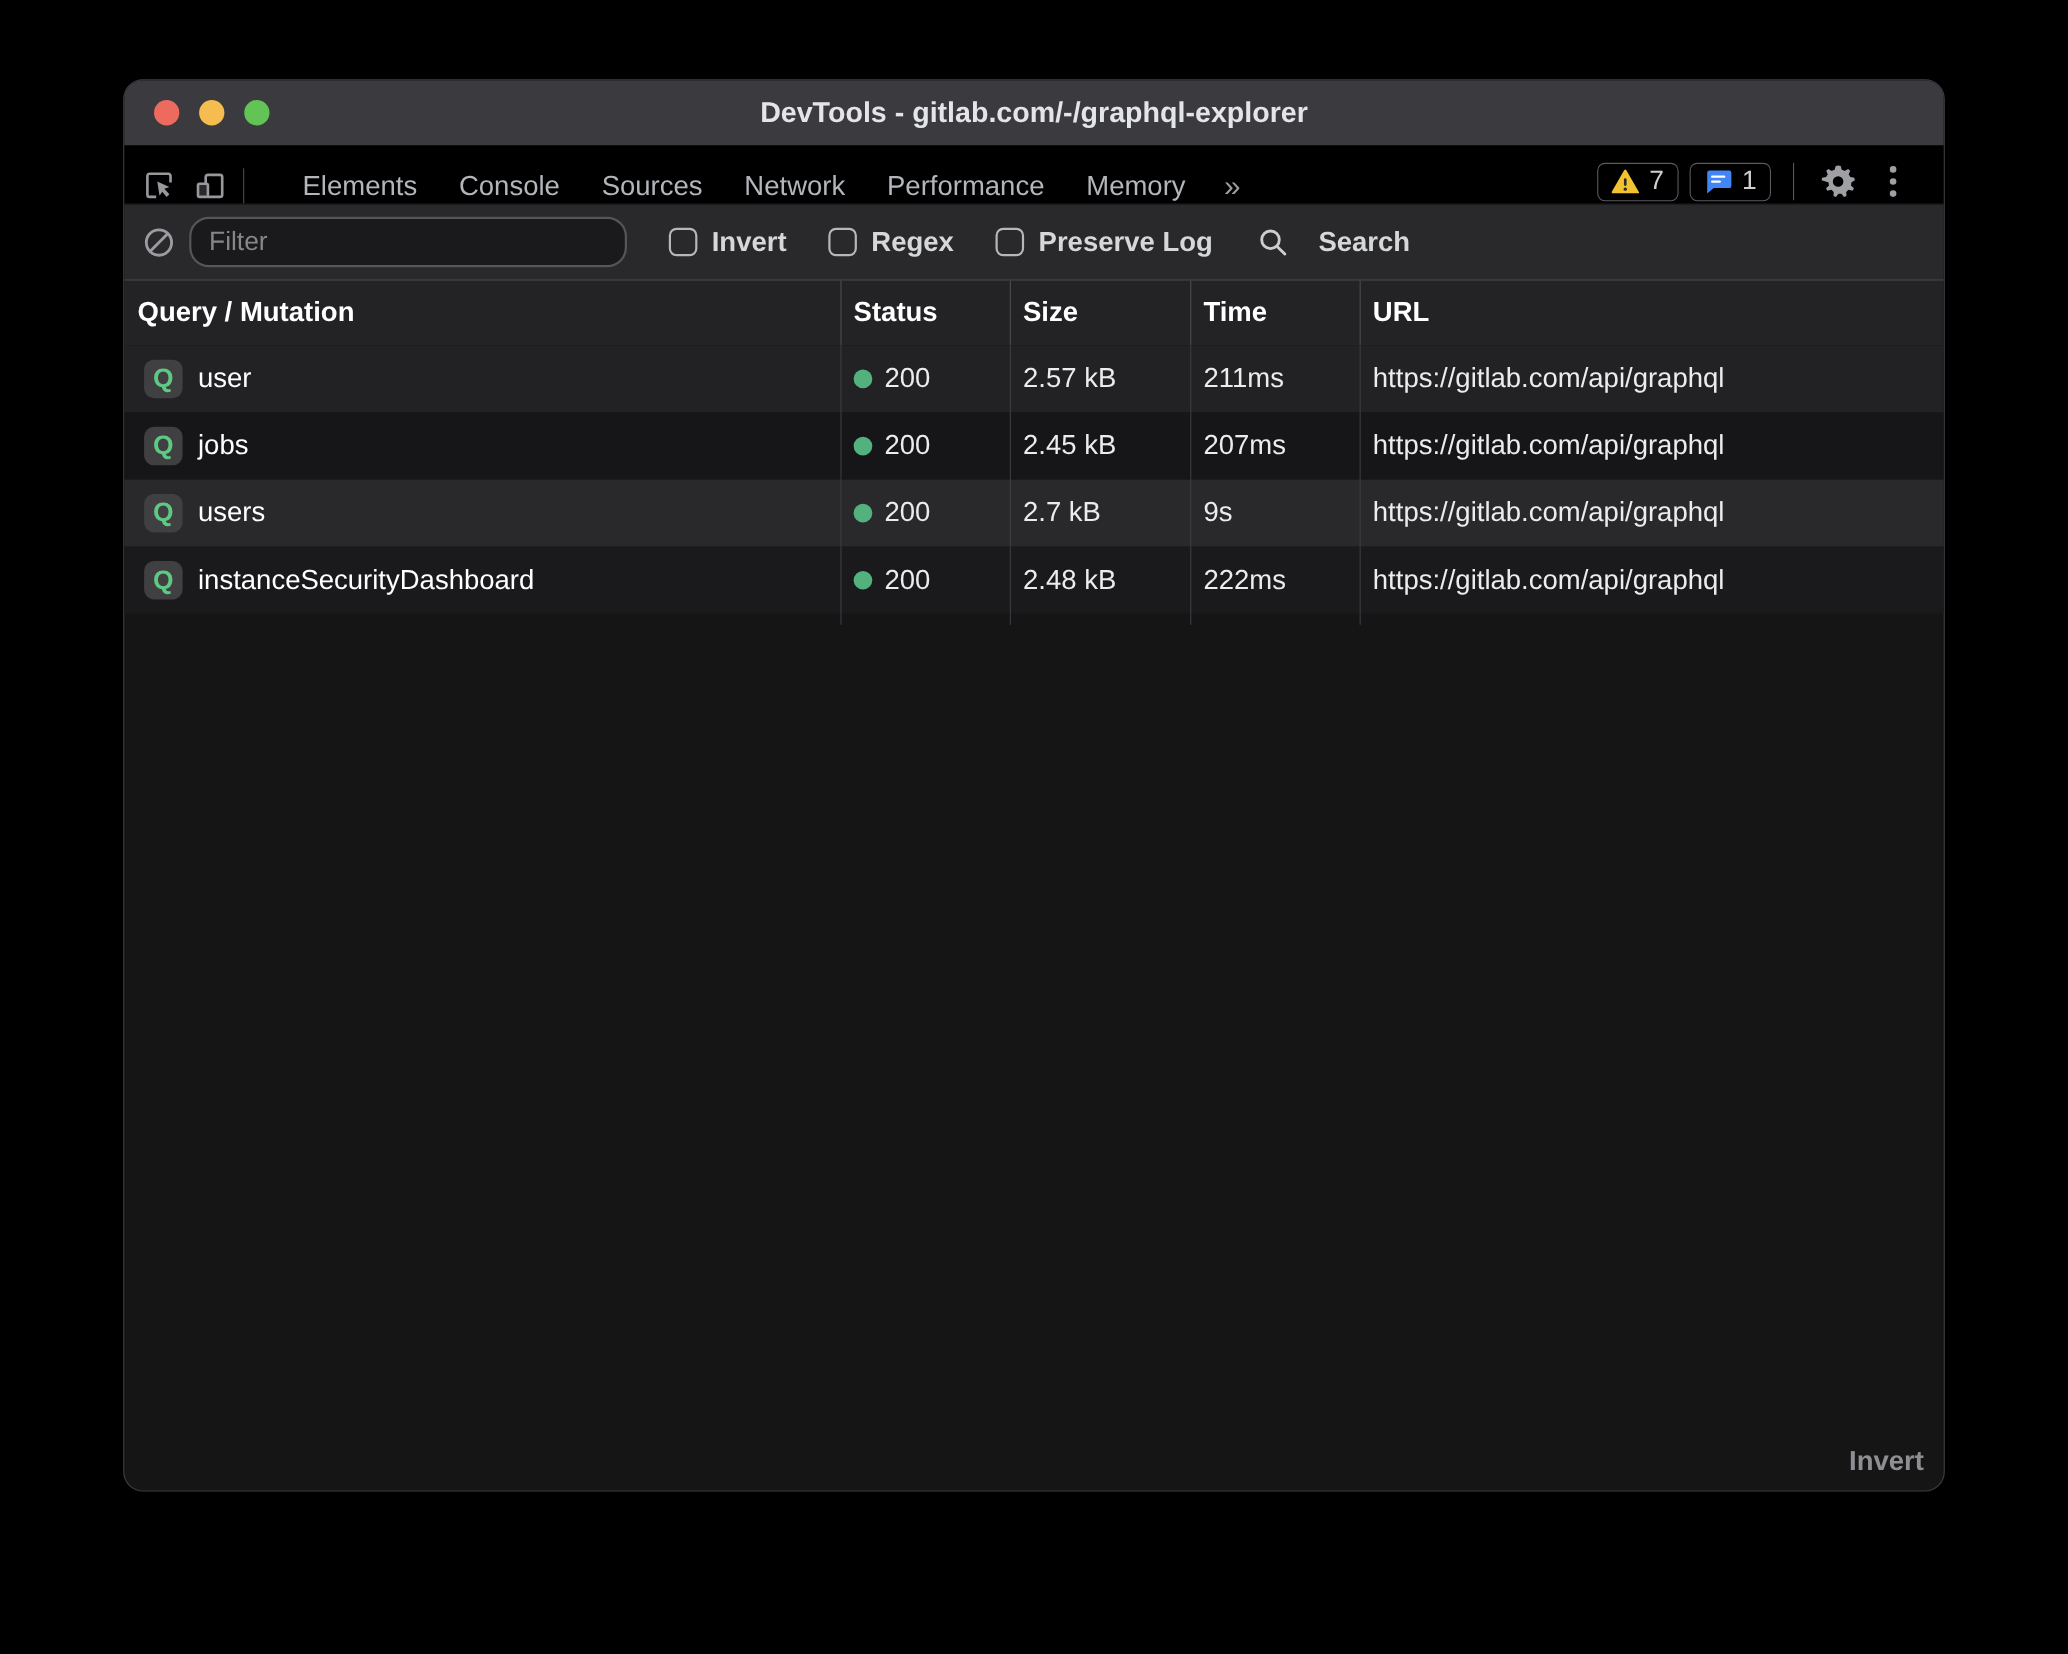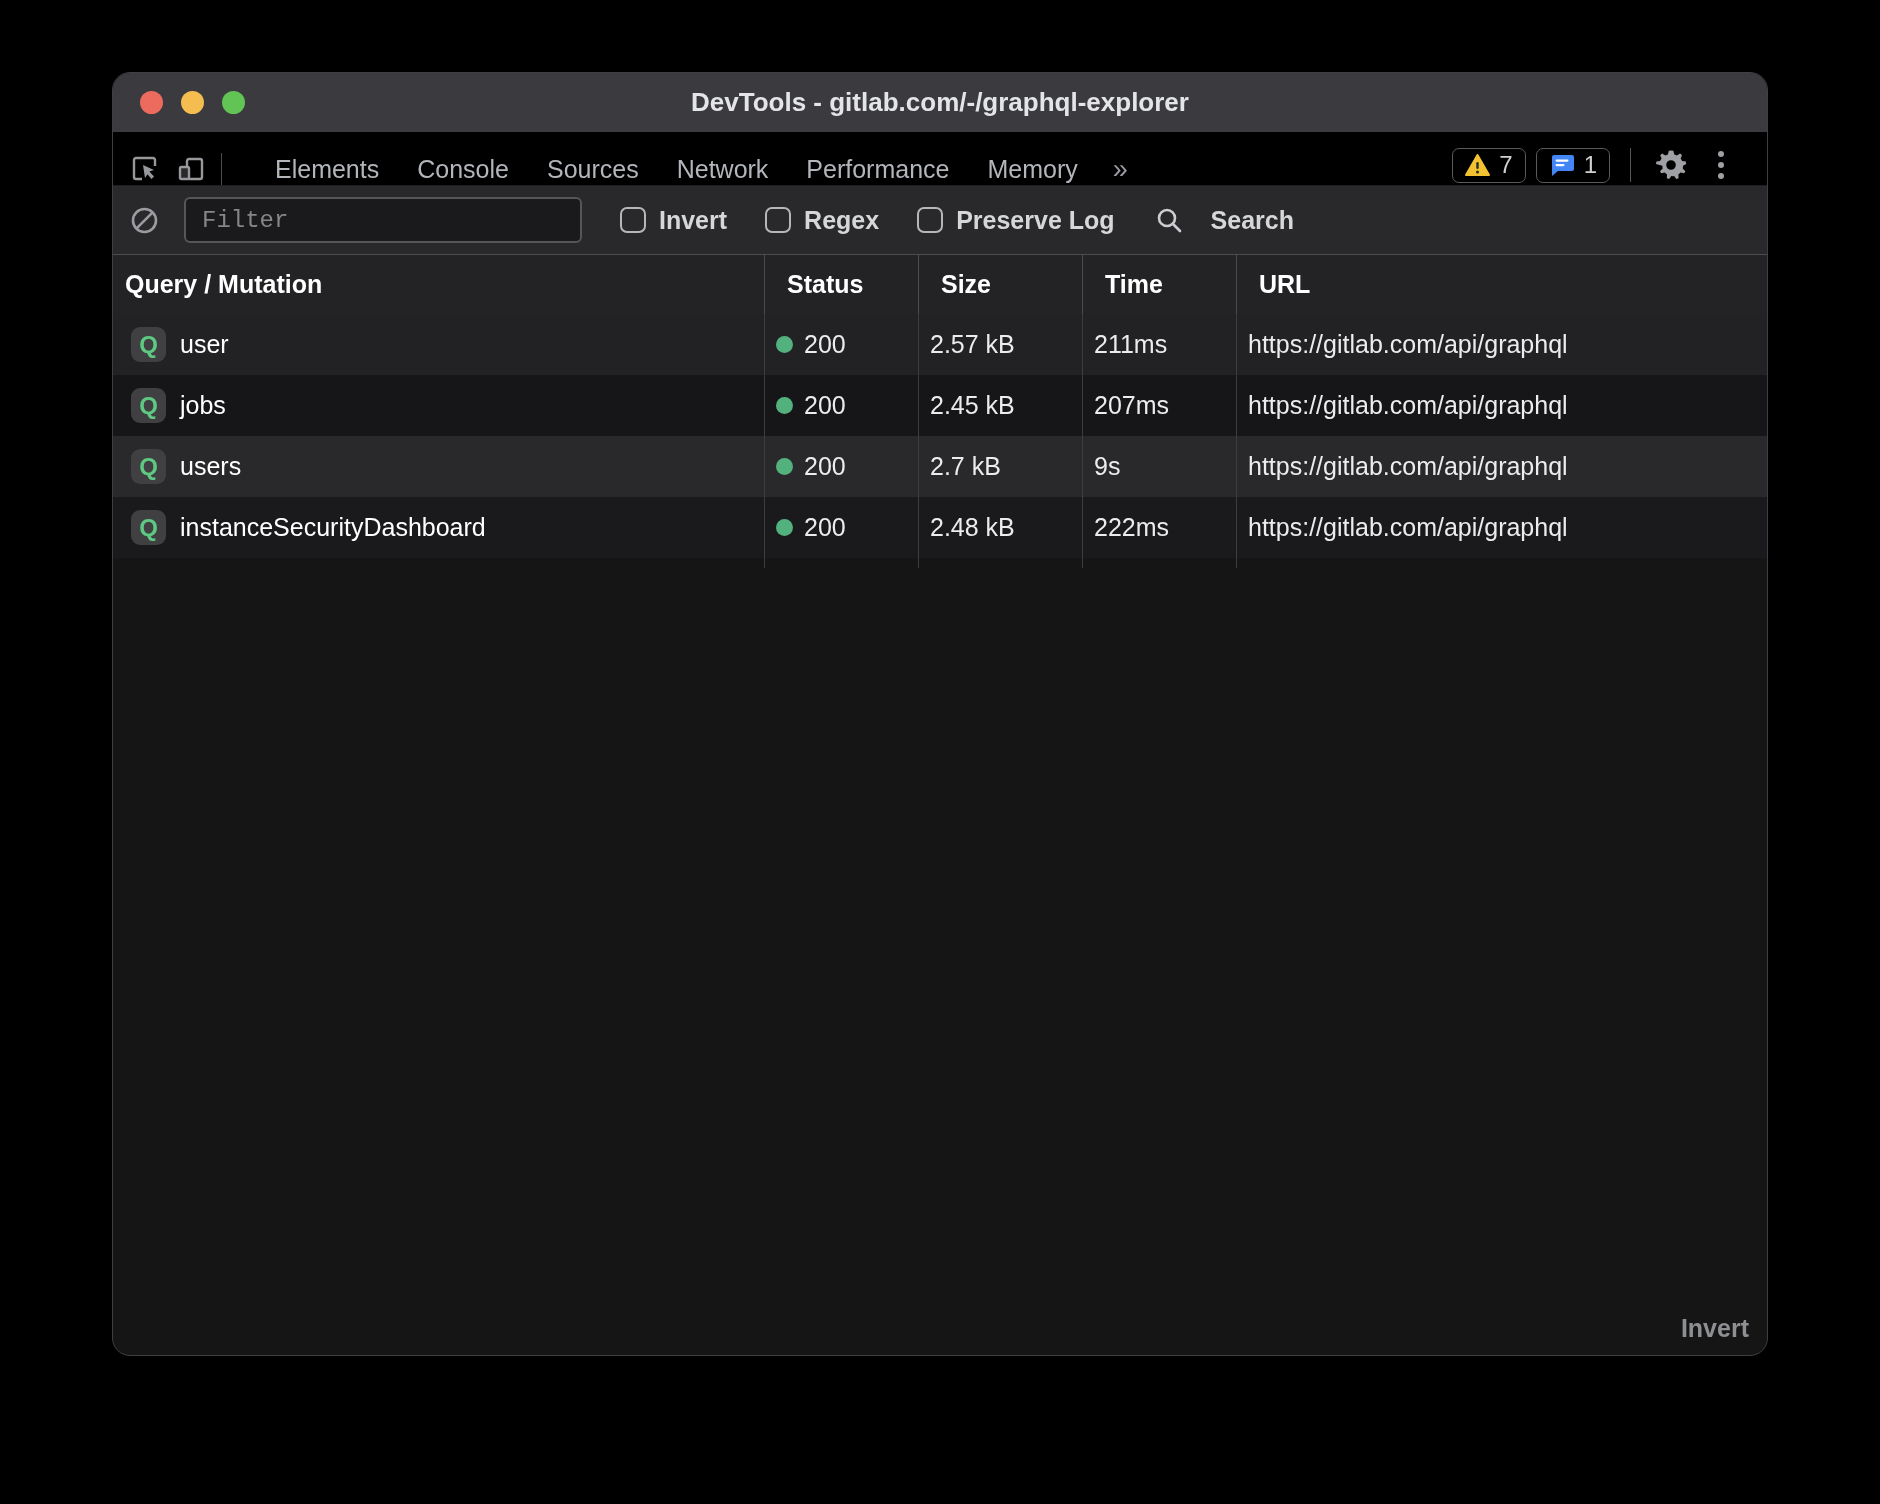--- a/index.html
+++ b/index.html
@@ -42,36 +42,36 @@
   .badge-count { font-size: 24px; color: #cfd0d3; }
   .right-sep { width: 1px; height: 34px; background: #55555a; margin: 0 10px; }
   .iconbtn { width: 40px; height: 40px; display: flex; align-items: center; justify-content: center; }
   .kebab { display: flex; flex-direction: column; gap: 5px; }
   .kebab span { width: 6px; height: 6px; border-radius: 50%; background: #9ea0a4; }
 
   
   .filterbar { height: 68px; background: #29292c; flex: 0 0 auto;
     display: flex; align-items: center; }
   .block-icon { margin-left: 18px; flex: 0 0 auto; }
-  .filter-input { margin-left: 26px; width: 398px; height: 46px; border-radius: 6px;
+  .filter-input { margin-left: 14px; width: 398px; height: 46px; border-radius: 18px;
     background: #1a1a1c; border: 2px solid #55555a; color: #e8e8ea;
-    font-size: 24px; font-family: Liberation Mono, monospace; padding: 0 16px; outline: none; }
+    font-size: 24px; font-family: Liberation Sans, sans-serif; padding: 0 16px; outline: none; }
   .filter-input::placeholder { color: #85858a; }
   .chk-group { display: flex; align-items: center; gap: 13px; margin-left: 38px; }
   .chk { width: 26px; height: 26px; border: 2.5px solid #b6b6bb; border-radius: 7px;
     background: transparent; }
   .chk-label { font-size: 25px; font-weight: bold; color: #d6d7d9; }
   .search-group { display: flex; align-items: flex-start; gap: 28px; margin-left: 40px; }
 
   
   .grid { display: grid; grid-template-columns: 651px 154px 164px 154px 1fr; }
   .thead { height: 60px; border-top: 1px solid #4c4c50; background: #232326; flex: 0 0 auto; }
   .th { display: flex; align-items: center; padding-left: 12px;
     font-size: 25px; font-weight: bold; color: #fff; }
-  .th + .th { border-left: 1px solid #4c4c50; padding-left: 22px; }
+  .th + .th { border-left: 1px solid #4c4c50; padding-left: 11px; }
   .row { height: 61px; cursor: default; }
   .row:nth-child(1) { background: #222224; }
   .row:nth-child(2) { background: #161618; }
   .row:nth-child(3) { background: #29292b; }
   .row:nth-child(4) { background: #1a1a1c; }
   .td { display: flex; align-items: center; padding-left: 11px; font-size: 25px;
     color: #ececee; overflow: hidden; white-space: nowrap; }
   .td + .td { border-left: 1px solid #3d3d40; }
   .td.name-cell { padding-left: 18px; gap: 14px; }
   .qbadge { width: 35px; height: 35px; border-radius: 9px; background: #404043;

